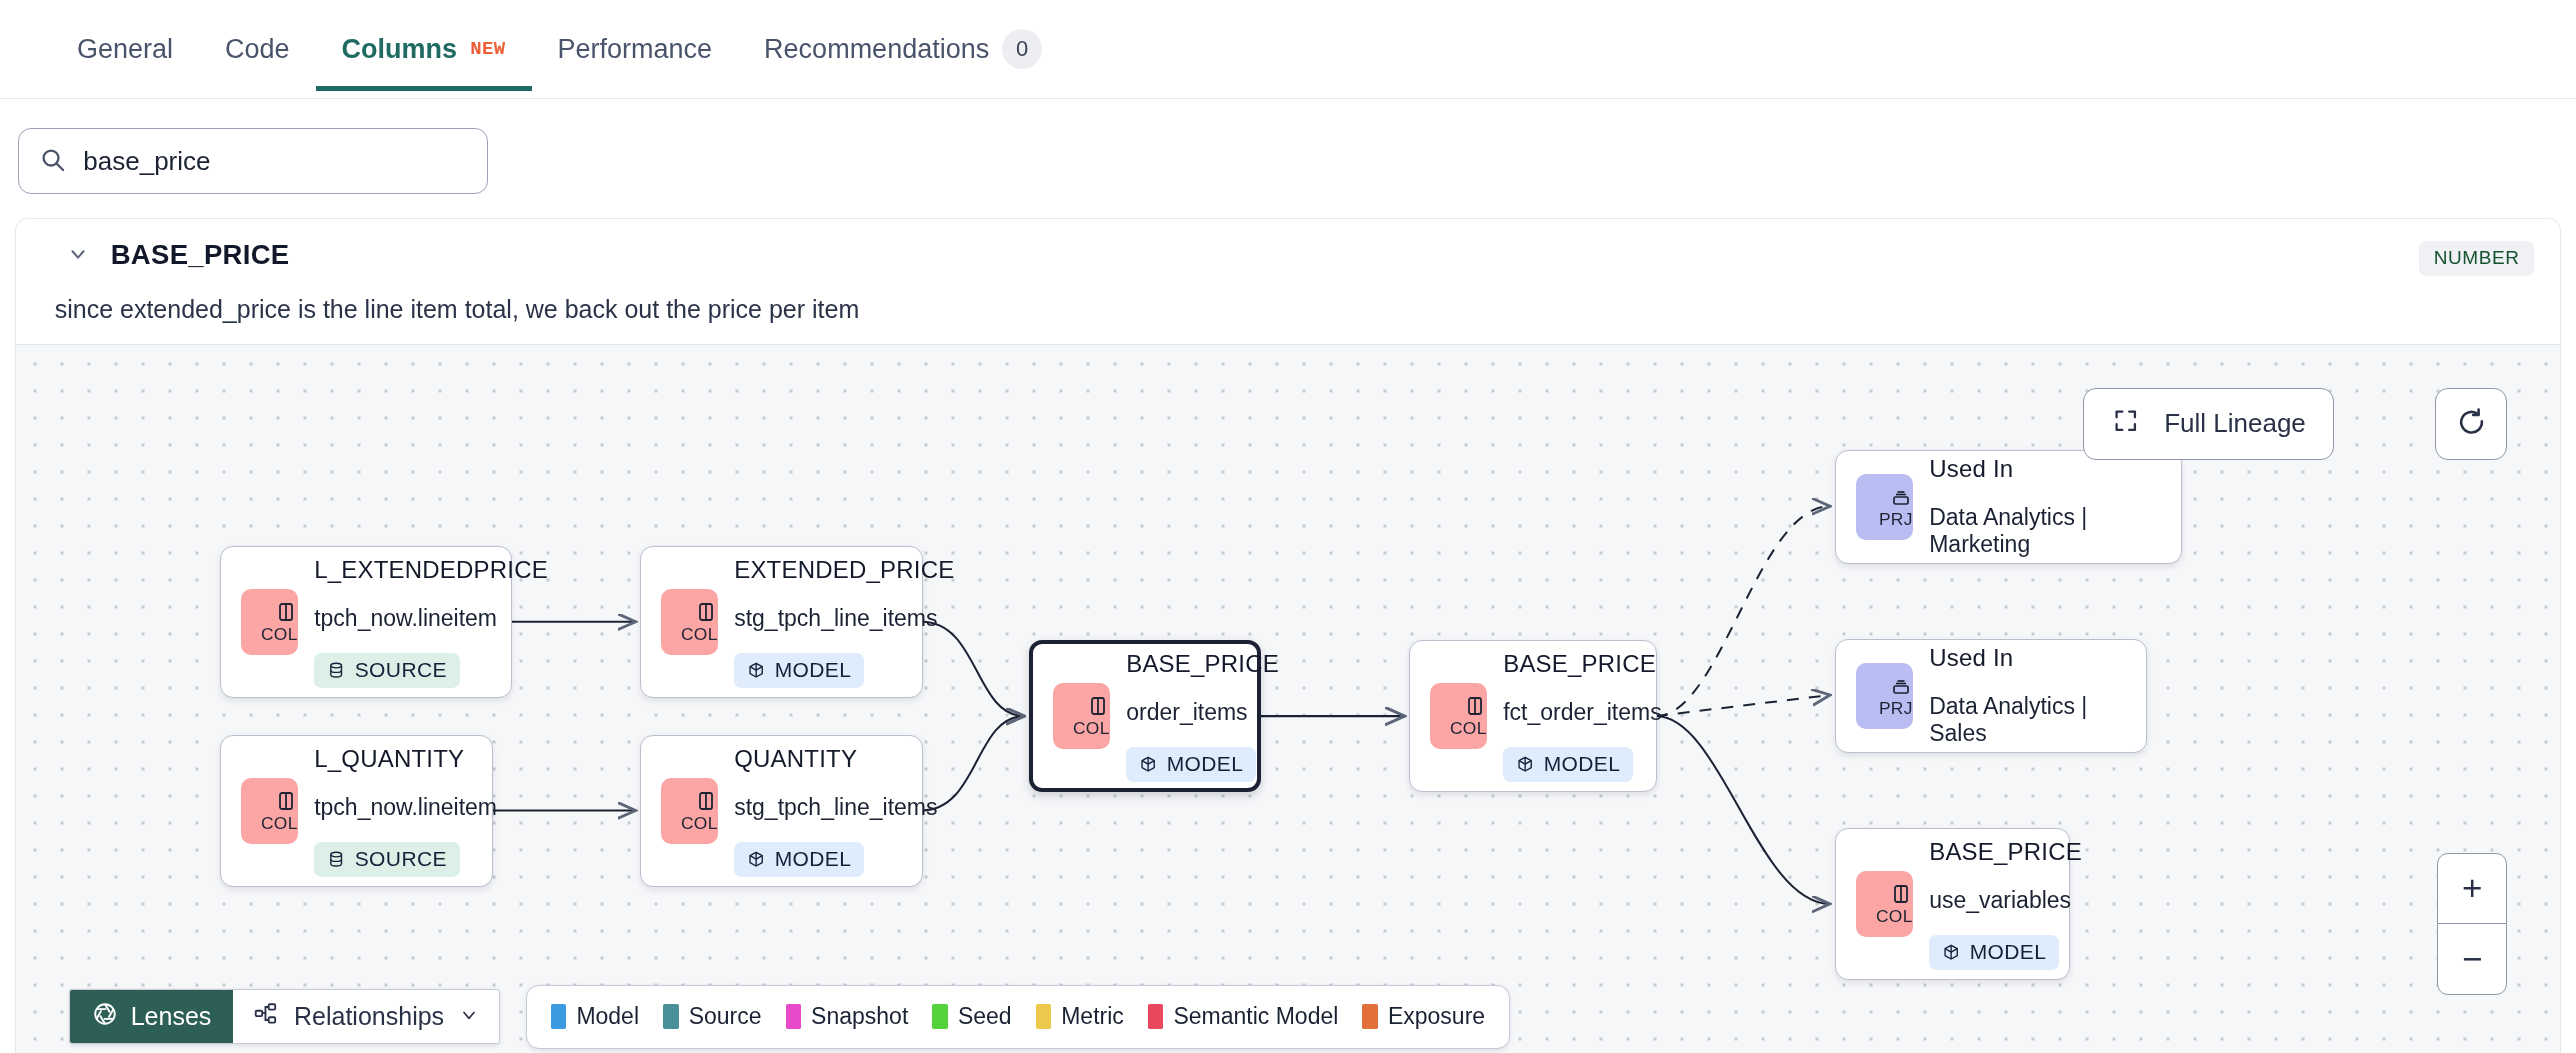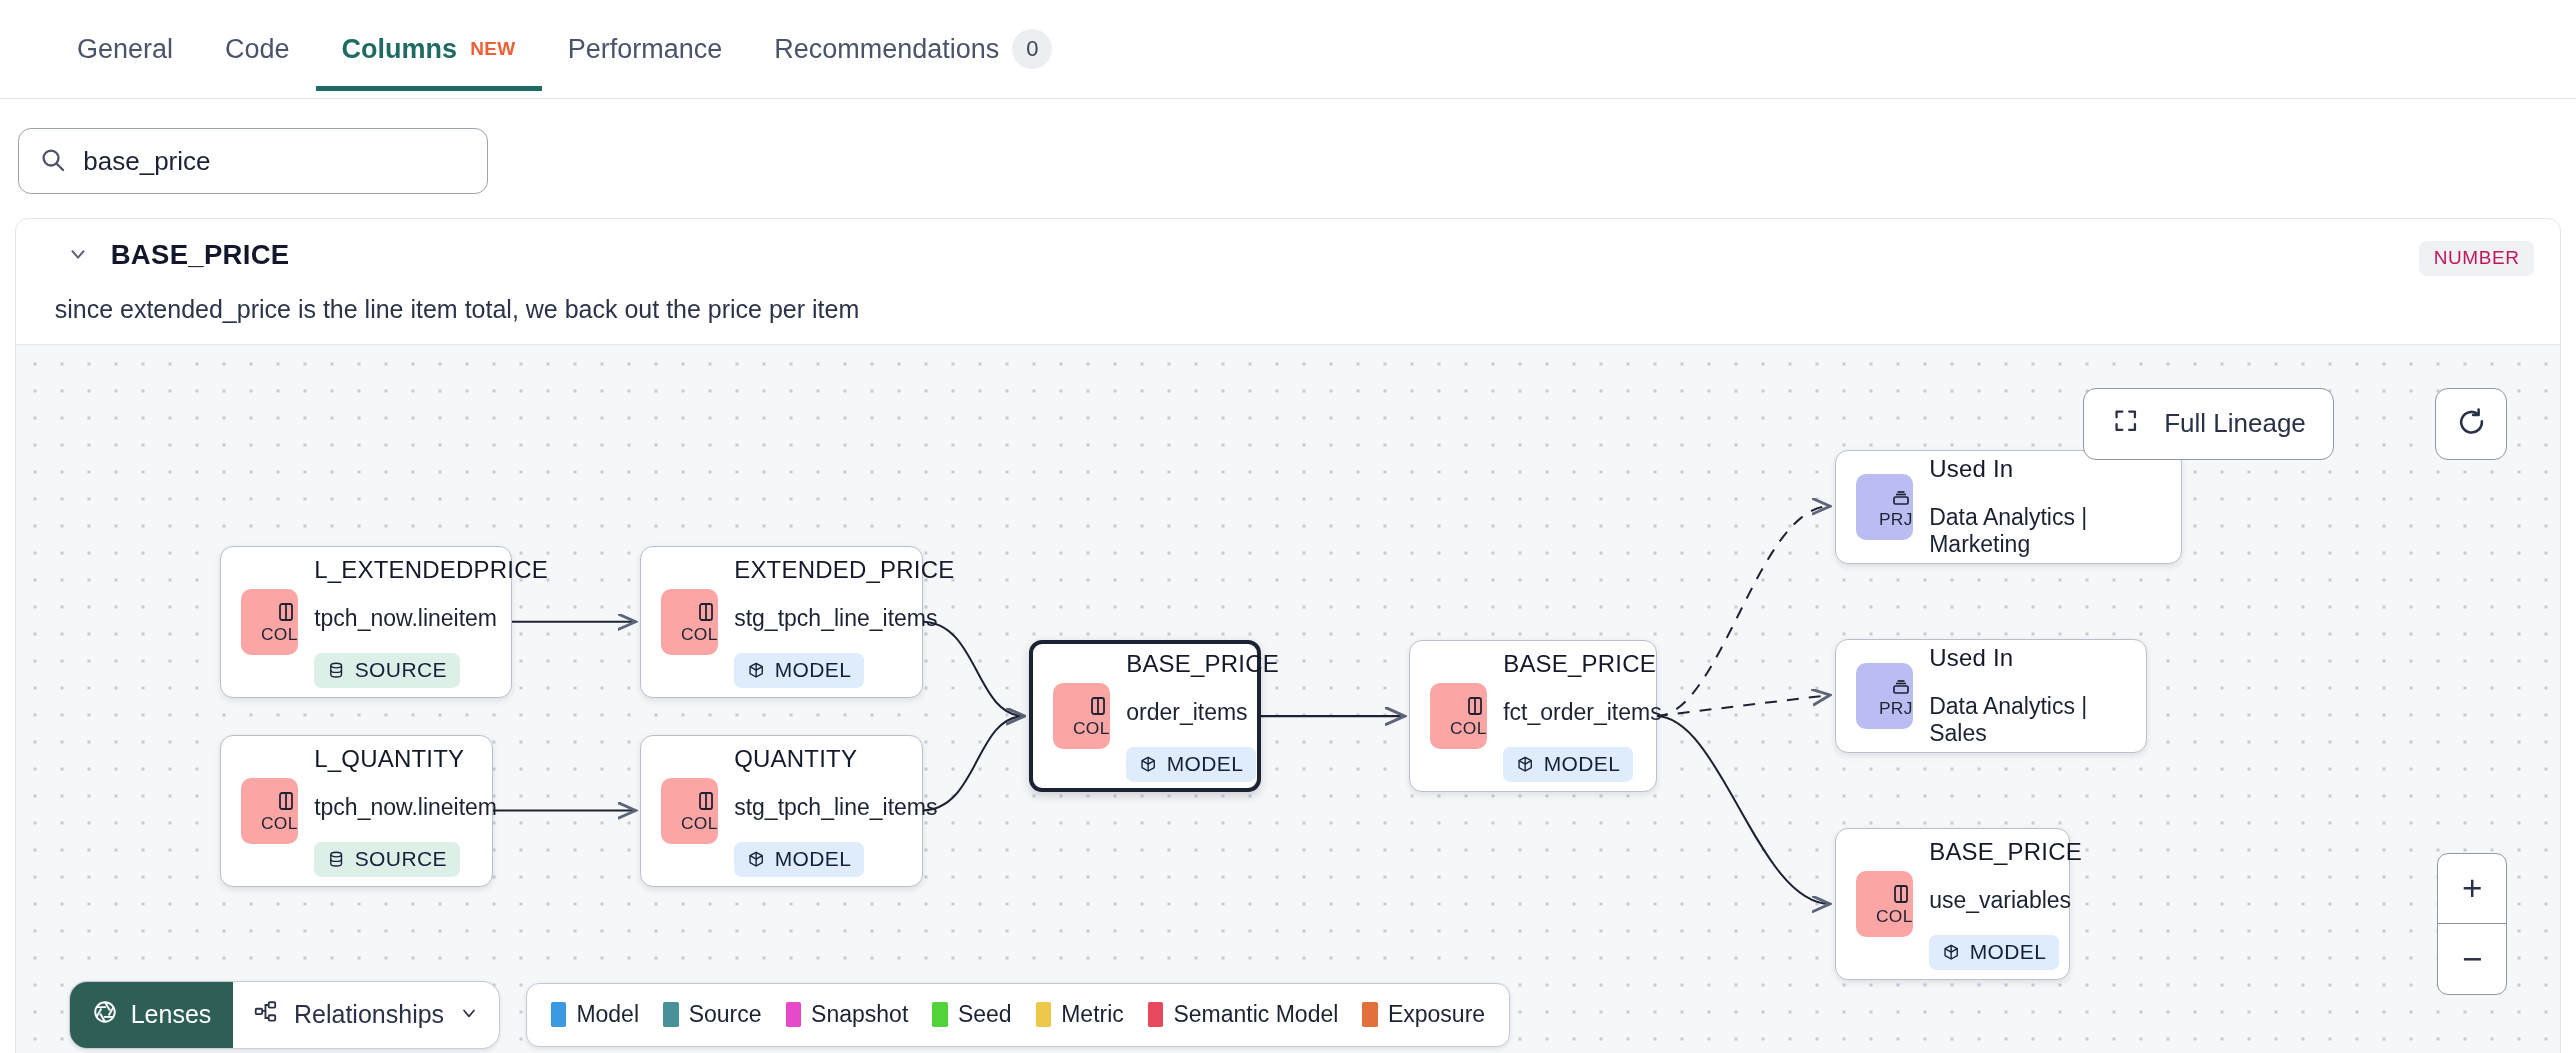--- a/index.html
+++ b/index.html
@@ -30,21 +30,21 @@
     position: relative;
     white-space: nowrap;
   }
   .tab.active { color: #1f6b63; font-weight: 600; }
   .tab.active::after {
     content: "";
     position: absolute; left: 0; right: 0; bottom: -1.8px;
     height: 5.5px; background: #1f6b63;
   }
   .new-badge {
-    color: #ef5f36; font-size: 19px; font-weight: 700; letter-spacing: 0.4px;
+    color: #ef5f36; font-size: 19px; font-weight: 700; letter-spacing: 0.4px; font-family: Liberation Mono, monospace;
   }
   .count-pill {
     background: #eceef2; color: #3a4256;
     border-radius: 916px;
     min-width: 40px; height: 40px;
     display: inline-flex; align-items: center; justify-content: center;
     font-size: 22px; padding: 0 13px;
   }
 
   
@@ -77,21 +77,21 @@
   .chev {
     position: absolute; left: 51px; top: 24px;
     width: 22px; height: 22px;
   }
   .col-title {
     font-size: 27.5px; font-weight: 700; color: #121829;
     margin-left: 44px; letter-spacing: 0.3px;
   }
   .type-pill {
     position: absolute; right: 26px; top: 22px;
-    background: #eff1f5; color: #be185d;
+    background: #eff1f5; color: #14532d;
     font-size: 19px; letter-spacing: 0.6px;
     padding: 6.4px 14.7px; border-radius: 7.3px;
   }
   .col-desc {
     font-size: 25px; color: #2b3348;
     padding: 18.3px 26px 20px 39px;
   }
 
   
   .canvas {
@@ -180,22 +180,22 @@
   }
   .zoomctl div:first-child { border-bottom: 1.8px solid #8f97a8; }
 
   
   .btmbar {
     position: absolute; left: 53px; bottom: 29px;
     display: flex; align-items: center; gap: 26px;
   }
   .lenses-group {
     display: flex; align-items: stretch;
-    border: 1.8px solid #c5cad5; border-radius: 18px;
-    overflow: hidden; height: 68px;
+    border: 1.8px solid #c5cad5; border-radius: 3px;
+    overflow: hidden; height: 55px;
     background: #fff;
     box-shadow: 0 1.8px 4.6px rgba(25,32,50,.10);
   }
   .lenses {
     background: #2d5f56; color: #fff;
     display: flex; align-items: center; gap: 13px;
     padding: 0 22px; font-size: 25px; cursor: pointer;
   }
   .relationships {
     display: flex; align-items: center; gap: 14.7px;

